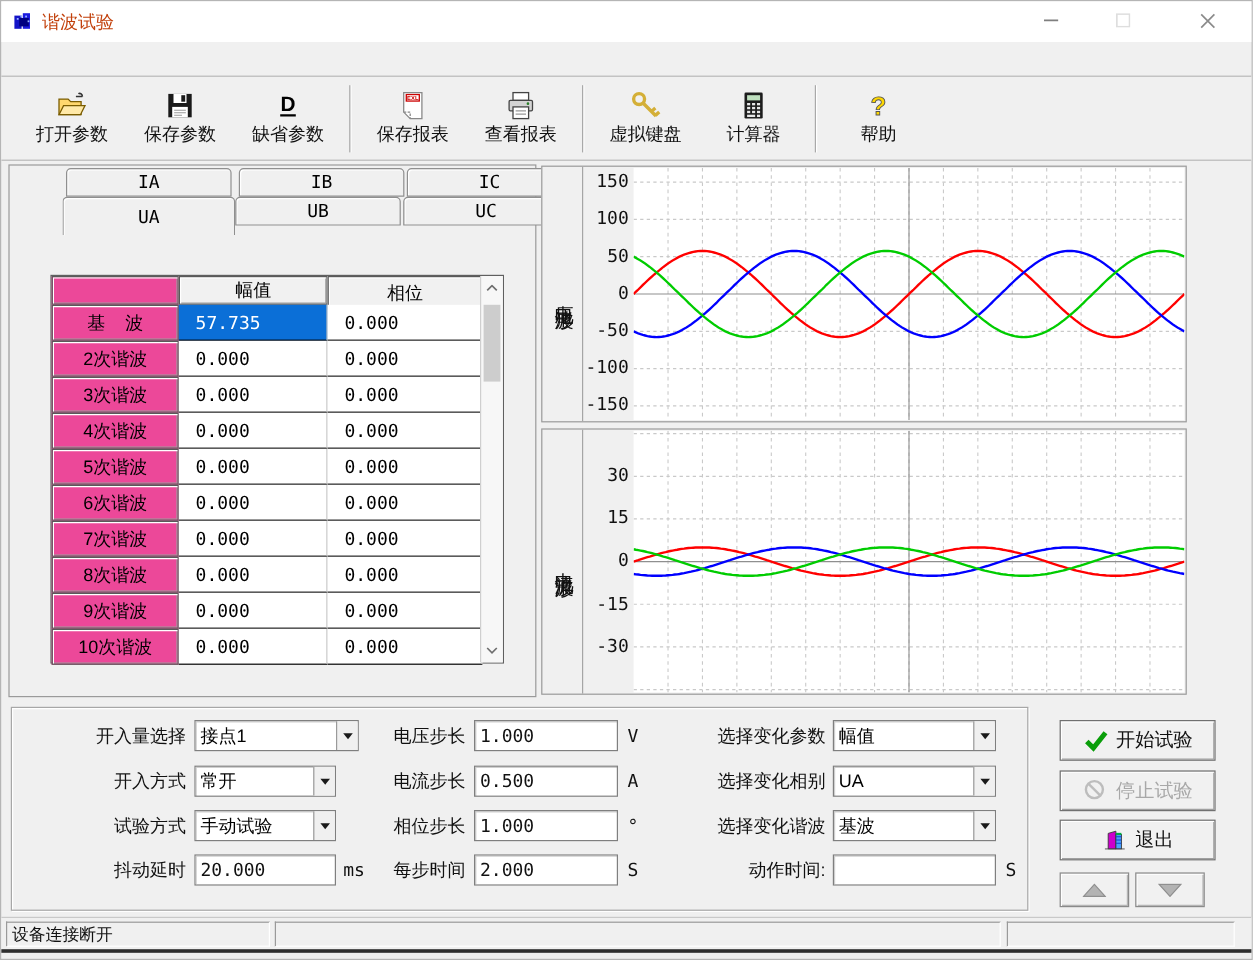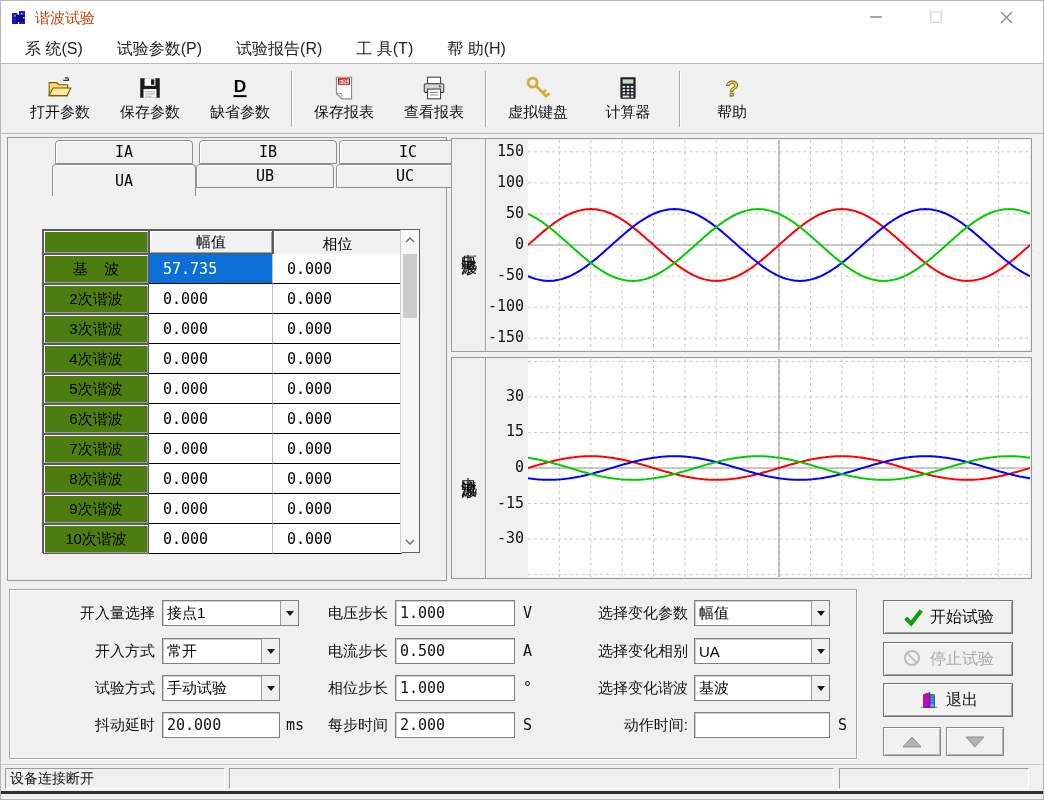--- a/index.html
+++ b/index.html
@@ -37,36 +37,36 @@
          border-radius:4px 4px 0 0; box-shadow:inset 1px 1px 0 #ffffff;
          display:flex; align-items:center; justify-content:center;
          font-size:15px;margin-left:32px; }
   .tab.active { height:32px; border-bottom:none; z-index:2; }
 
   
   #harm-table { position:absolute; left:34px; top:91px; width:378px; height:324px;
                 border:1px solid #5f5f5f; background:#ffffff; }
   .trow { position:absolute; left:0; width:359px; height:30px; display:flex; }
   .hrow { height:24px; }
-  .cell-name { width:106px; background:#4d7c0f; border:1px solid #5a5a5a;
+  .cell-name { width:106px; background:#ec4899; border:1px solid #5a5a5a;
                box-shadow:inset 1px 1px 0 #ffffff, inset -1px -1px 0 #9e9e9e;
                display:flex; align-items:center; justify-content:center;
                font-size:15px; white-space:pre; }
   .cell-head { background:#f1f1f1; border:1px solid #5a5a5a;
                box-shadow:inset 1px 1px 0 #ffffff, inset -1px -1px 0 #9e9e9e;
                display:flex; align-items:center; justify-content:center; font-size:15px; }
   .cell-val { background:#ffffff; border-right:1px solid #bdbdbd; border-bottom:1px solid #000000;
               display:flex; align-items:center; padding-left:14px; font-size:15px; }
   .cell-val.sel { background:#0b6fd7; color:#ffffff; }
   #tbl-scroll { position:absolute; right:0; top:0; width:19px; height:322px; background:#f7f7f7; border-left:1px solid #cfcfcf; }
   .sb-arrow { position:absolute; left:0; width:18px; height:20px; display:flex; align-items:center; justify-content:center; color:#6f6f6f; font-size:11px; }
   #sb-thumb { position:absolute; left:2px; top:24px; width:14px; height:64px; background:#cdcdcd; }
 
   
-  .chart-panel { position:absolute; left:450px; width:581px; border:1px solid #9a9a9a; background:#f0f0f0; }
+  .chart-panel { position:absolute; left:450px; width:538px; border:1px solid #9a9a9a; background:#f0f0f0; }
   .chart-title { position:absolute; left:0; top:0; bottom:0; width:34px; border-right:1px solid #a5a5a5;
                  display:flex; align-items:center; justify-content:center;
                  writing-mode:vertical-rl; text-orientation:upright; font-size:16px; letter-spacing:2px; color:#111; }
   .chart-ticks { position:absolute; left:35px; top:0; bottom:0; width:41px; }
   .ctick { position:absolute; right:4px; font-size:15px; color:#111; }
   .chart-plot { position:absolute; left:76px; top:1px; right:1px; bottom:1px; background:#ffffff; }
 
   
   #groupbox { position:absolute; left:8px; top:588px; width:848px; height:170px;
               border:1px solid #a7a7a7; box-shadow:inset 1px 1px 0 #ffffff, 1px 1px 0 #ffffff; }
@@ -126,27 +126,20 @@
           <rect x="0.7" y="0.7" width="10.6" height="10.6" fill="none" stroke="#dedede" stroke-width="1.4"></rect>
         </svg>
     </div>
     <div class="wbtn" id="btn-close">
       <svg width="13" height="13" viewBox="0 0 13 13">
           <path d="M1 1l11 11M12 1L1 12" stroke="#8a8a8a" stroke-width="1.4"></path>
         </svg>
     </div>
   </div>
 
-  <div id="menubar">
-      <div class="menu-item">系 统(S)</div>
-      <div class="menu-item">试验参数(P)</div>
-      <div class="menu-item">试验报告(R)</div>
-      <div class="menu-item">工 具(T)</div>
-      <div class="menu-item">帮 助(H)</div>
-    </div>
 
   <div id="toolbar">
       <div class="tbtn">
         <div class="ticon"><svg viewBox="0 0 24 24">
             <path d="M15 5h5M20 5c0-2-2-3-3-2" stroke="#333" fill="none" stroke-width="1.2"></path>
             <path d="M2 7h7l2 2h8v10H2z" fill="#ffd76e" stroke="#7a5c00"></path>
             <path d="M2 19l3.5-7H22l-3.5 7z" fill="#ffe9a8" stroke="#7a5c00"></path>
           </svg></div>
         <span class="tlabel">打开参数</span>
       </div>

